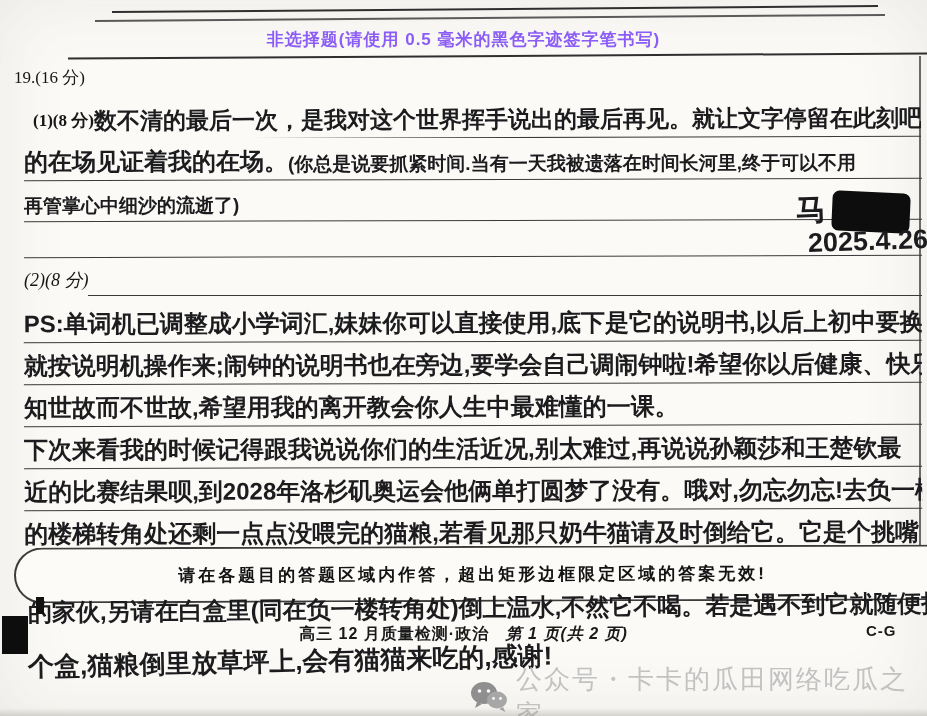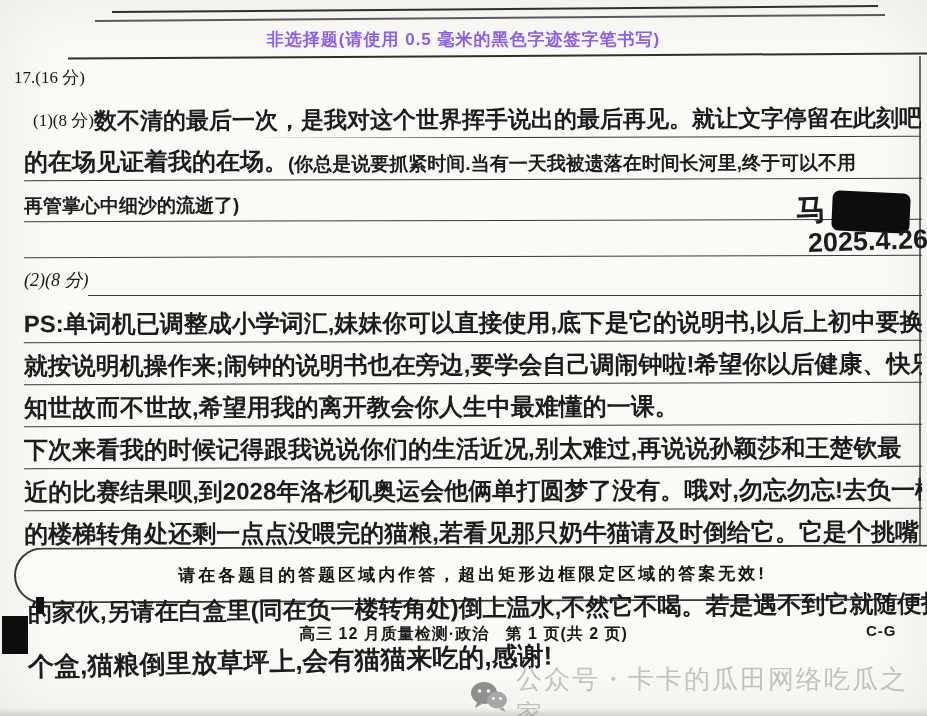--- a/index.html
+++ b/index.html
@@ -59,24 +59,24 @@
 <div class="page">
 
   <div class="abs rule" style="left:112px;top:8px;width:766px;transform:rotate(-0.45deg);"></div>
   <div class="abs rule" style="left:95px;top:17px;width:790px;height:1.5px;background:#5a5a5a;transform:rotate(-0.45deg);"></div>
 
   <div class="abs header-title" style="left:0;top:28px;">非选择题(请使用 0.5 毫米的黑色字迹签字笔书写)</div>
   <div class="abs rule" style="left:68px;top:55px;width:859px;transform:rotate(-0.35deg);"></div>
 
   <div class="abs" style="left:919px;top:56px;width:2px;height:492px;background:#6a6a6a;"></div>
 
-  <div class="abs print" style="left:14px;top:66px;font-size:17px;">17.(16 分)</div>
+  <div class="abs print" style="left:14px;top:66px;font-size:17px;">19.(16 分)</div>
 
   <div class="abs ans-row" style="left:33px;top:96px;width:888px;height:42px;border-bottom:none;">
-    <span class="print" style="font-size:17px;padding-bottom:6px;flex:none;">(1)(8 分)</span>
+    <span class="print" style="font-size:17px;padding-bottom:6px;flex:none;font-weight:bold;">(1)(8 分)</span>
     <span class="hw" style="font-size:23px;flex:1;border-bottom:1.7px solid #3a3a3a;transform:rotate(-0.2deg);">数不清的最后一次，是我对这个世界挥手说出的最后再见。就让文字停留在此刻吧.用它</span>
   </div>
   <div class="abs ans-row" style="left:24px;top:138px;width:898px;height:41px;transform:rotate(-0.15deg);">
     <span class="hw" style="font-size:24px;">的在场见证着我的在场。</span>
     <span class="hw hw-small">(你总是说要抓紧时间.当有一天我被遗落在时间长河里,终于可以不用</span>
   </div>
   <div class="abs ans-row" style="left:24px;top:179px;width:898px;height:41px;transform:rotate(-0.15deg);">
     <span class="hw hw-small">再管掌心中细沙的流逝了)</span>
   </div>
   <div class="abs ans-row" style="left:24px;top:220px;width:898px;height:36px;transform:rotate(-0.15deg);"></div>
@@ -113,21 +113,21 @@
   </div>
 
   <div class="abs warning-band" style="left:14px;top:546px;width:913px;height:52px;transform:rotate(-0.2deg);">
     <span class="warning-text">请在各题目的答题区域内作答，超出矩形边框限定区域的答案无效!</span>
   </div>
 
   <span class="abs hw" style="left:28px;top:592px;font-size:24px;transform:rotate(-0.6deg);">的家伙,另请在白盒里(同在负一楼转角处)倒上温水,不然它不喝。若是遇不到它就随便找</span>
 
   <div class="abs" style="left:0;top:624px;width:927px;text-align:center;">
     <span class="footer-text">高三 12 月质量检测·政治</span>
-    <span class="footer-text" style="margin-left:12px;">第 1 页(共 2 页)</span>
+    <span class="footer-text" style="margin-left:12px;font-style:italic;">第 1 页(共 2 页)</span>
   </div>
   <span class="abs footer-text" style="left:866px;top:622px;font-size:15px;">C-G</span>
 
   <span class="abs hw" style="left:28px;top:644px;font-size:26px;transform:rotate(-1.2deg);">个盒,猫粮倒里放草坪上,会有猫猫来吃的,感谢!</span>
 
   <div class="abs" style="left:2px;top:616px;width:26px;height:38px;background:#0d0d0d;"></div>
   <div class="abs" style="left:36px;top:597px;width:8px;height:17px;background:#111;"></div>
 
   <div class="abs watermark" style="left:470px;top:662px;">
     <span style="display:inline-block;line-height:0;">

